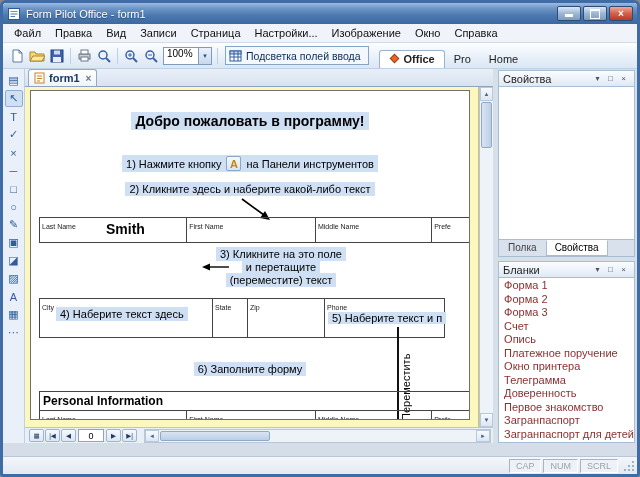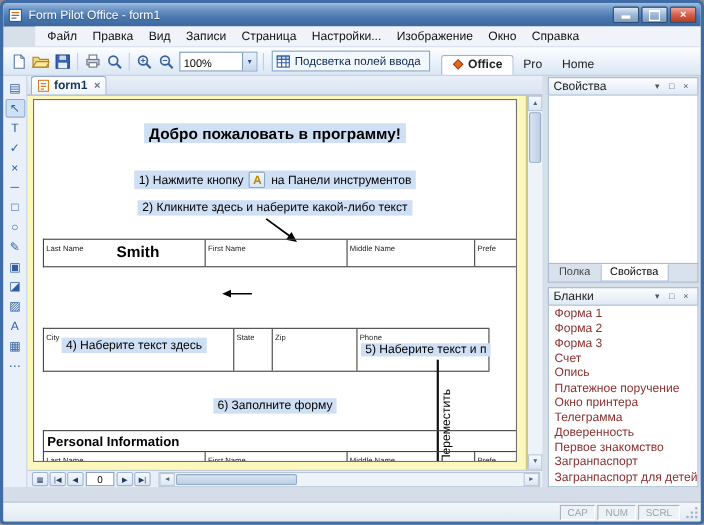--- a/index.html
+++ b/index.html
@@ -20,30 +20,30 @@
   .winbtn { width:24px; height:15px; border:1px solid #2d4d74; border-radius:2px;
             background:linear-gradient(180deg,#dce8f5,#9db7d6 50%,#7e9cc0);
             display:flex; align-items:center; justify-content:center; position:relative; }
   .winbtn.close { background:linear-gradient(180deg,#f0a899,#d4604c 50%,#b63a28);
                   color:#fff; font-size:10px; font-weight:bold; line-height:1; }
   .winbtn.min::after { content:""; width:8px; height:3px; background:#fff; position:absolute; bottom:3px; }
   .winbtn.max::after { content:""; width:8px; height:7px; border:1px solid #fff; border-top:2px solid #fff; }
 
   
   .menubar { height:19px; flex:0 0 19px; background:#f0f4fa; border-bottom:1px solid #d3ddea;
-             display:flex; align-items:center; padding:0 4px;margin-left:29px; }
+             display:flex; align-items:center; padding:0 4px; }
   .menuitem { padding:2px 7px; color:#111; cursor:default; }
 
   
   .toolbar { height:26px; flex:0 0 26px; display:flex; align-items:center; padding:0 4px;
              background:linear-gradient(180deg,#fdfeff,#e9f1fa 55%,#dbe7f4);
              border-bottom:1px solid #c0cfe1; }
   .tbtn { width:20px; height:20px; display:flex; align-items:center; justify-content:center; border-radius:2px; }
   .sep { width:1px; height:16px; background:#c0cfe1; margin:0 3px; }
-  .combo { display:flex; align-items:flex-end; height:18px; border:1px solid #7d9cc0; background:#fff; margin:0 2px;gap:22px; }
+  .combo { display:flex; align-items:flex-start; height:18px; border:1px solid #7d9cc0; background:#fff; margin:0 2px; }
   .combo .val { width:34px; padding:0 3px; font-size:10px; }
   .combo .cbtn { width:13px; height:16px; background:linear-gradient(180deg,#eaf2fb,#c8d9ec);
                  border-left:1px solid #7d9cc0; font-size:7px; color:#2e517e;
                  display:flex; align-items:center; justify-content:center; }
   .hlbox { display:flex; align-items:center; gap:4px; height:19px; padding:0 7px 0 3px; margin-left:4px;
            border:1px solid #85a5c8; background:#f3f8fd; font-size:10.5px; color:#0a2a55; white-space:nowrap; }
   .otabs { display:flex; align-items:flex-end; margin-left:10px; height:24px; }
   .otab { padding:2px 9px 3px 9px; font-size:11px; color:#222; display:flex; align-items:flex-start; gap:4px; }
   .otab.active { background:#fff; border:1px solid #9ab0cc; border-bottom:none; border-radius:3px 3px 0 0; font-weight:bold; }
 
@@ -322,20 +322,25 @@
             </div>
 
             <div class="tbl t1">
               <div class="cell" style="width:152px"><span class="th">Last Name</span></div>
               <div class="cell" style="width:133px"><span class="th">First Name</span></div>
               <div class="cell" style="width:120px"><span class="th">Middle Name</span></div>
               <div class="cell" style="width:40px"><span class="th">Prefe</span></div>
             </div>
             <div class="smith">Smith</div>
 
+            <div class="d-step3">
+              <div><span class="hl">3) Кликните на это поле</span></div>
+              <div><span class="hl">и перетащите</span></div>
+              <div><span class="hl">(переместите) текст</span></div>
+            </div>
             <div class="d-arrow2">
               <svg width="30" height="10">
                   <line x1="28" y1="5" x2="7" y2="5" stroke="#000" stroke-width="1.4"></line>
                   <polygon points="1,5 9,1.5 9,8.5" fill="#000"></polygon>
                 </svg>
             </div>
 
             <div class="tbl t2">
               <div class="cell" style="width:173px"><span class="th">City</span></div>
               <div class="cell" style="width:35px"><span class="th">State</span></div>

